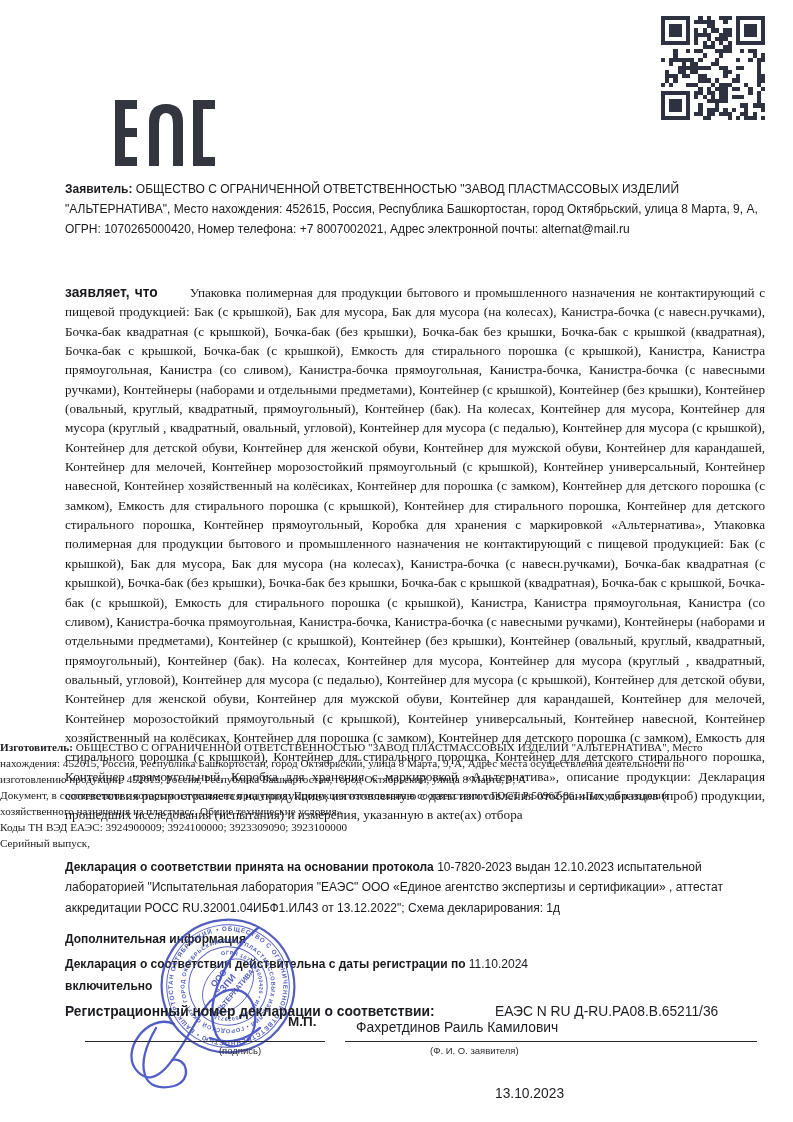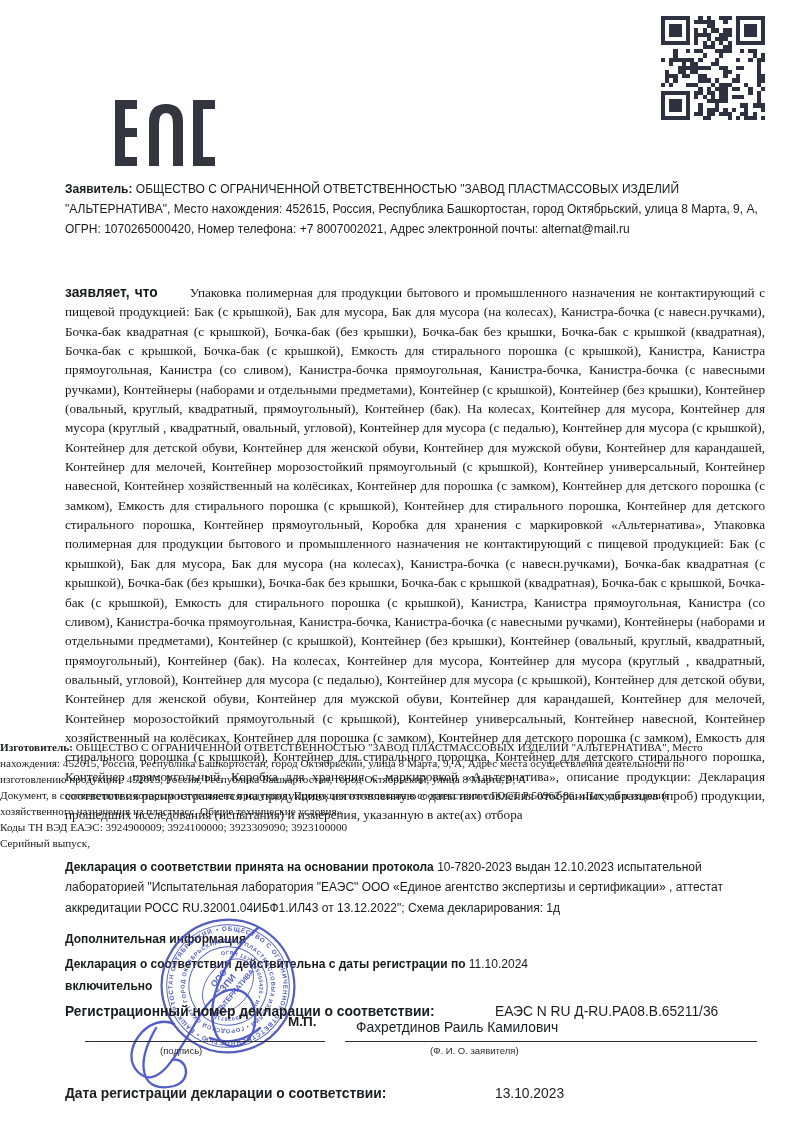--- a/index.html
+++ b/index.html
@@ -31,21 +31,21 @@
   .validity1{top:955px;font-weight:bold;}
   .validity1 .date{font-weight:normal;}
   .validity2{top:977px;font-weight:bold;}
   
   .mp{left:288px;top:1014px;font-weight:bold;font-size:13.5px;}
   .signer-name{left:356px;top:1020px;font-size:13.8px;}
   .line{border-top:1.6px solid #2a2b30;height:0;}
   .sig-line{left:85px;top:1041px;width:240px;}
   .name-line{left:345px;top:1041px;width:412px;}
   .caption{font-size:9.5px;color:#2a2b30;}
-  .sig-caption{left:160px;top:1045px;width:160px;}
+  .sig-caption{left:160px;top:1045px;width:160px;text-align:center;}
   .name-caption{left:430px;top:1045px;width:220px;}
   
   .reg-row1{top:1004px;}
   .reg-row2{top:1086px;}
   .reg-label{left:65px;font-weight:bold;font-size:13.8px;}
   .reg-value{left:495px;font-size:13.8px;}
   
   .stamp{left:143px;top:901px;width:170px;height:170px;transform:rotate(-12deg);opacity:.88;}
   .stamp text{font-family:"Liberation Sans",sans-serif;font-weight:bold;}
   .signature{left:90px;top:888px;width:270px;height:220px;opacity:.92;}
@@ -327,16 +327,15 @@
 
   <div class="abs mp">М.П.</div>
   <div class="abs signer-name">Фахретдинов Раиль Камилович</div>
   <div class="abs line sig-line"></div>
   <div class="abs line name-line"></div>
   <div class="abs caption sig-caption">(подпись)</div>
   <div class="abs caption name-caption">(Ф. И. О. заявителя)</div>
 
   <div class="abs reg-label reg-row1">Регистрационный номер декларации о соответствии:</div>
   <div class="abs reg-value reg-row1">ЕАЭС N RU Д-RU.РА08.В.65211/36</div>
-  <div class="abs reg-label reg-row2">Дата регистрации декларации о соответствии:</div>
   <div class="abs reg-value reg-row2">13.10.2023</div>
 
 </div>
 
 </body></html>

